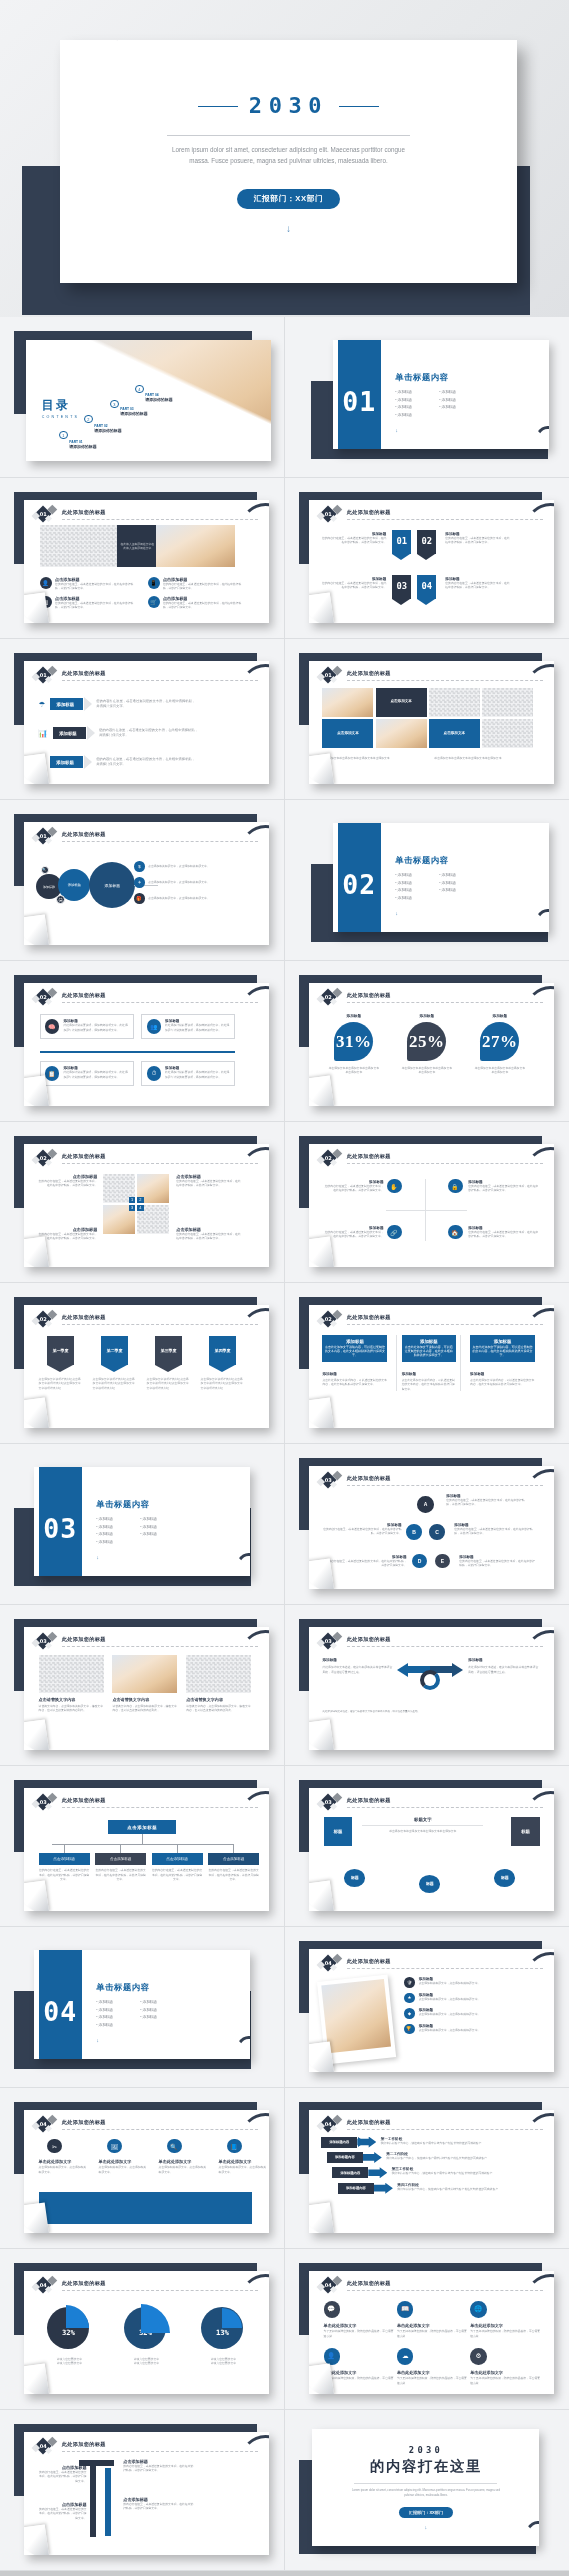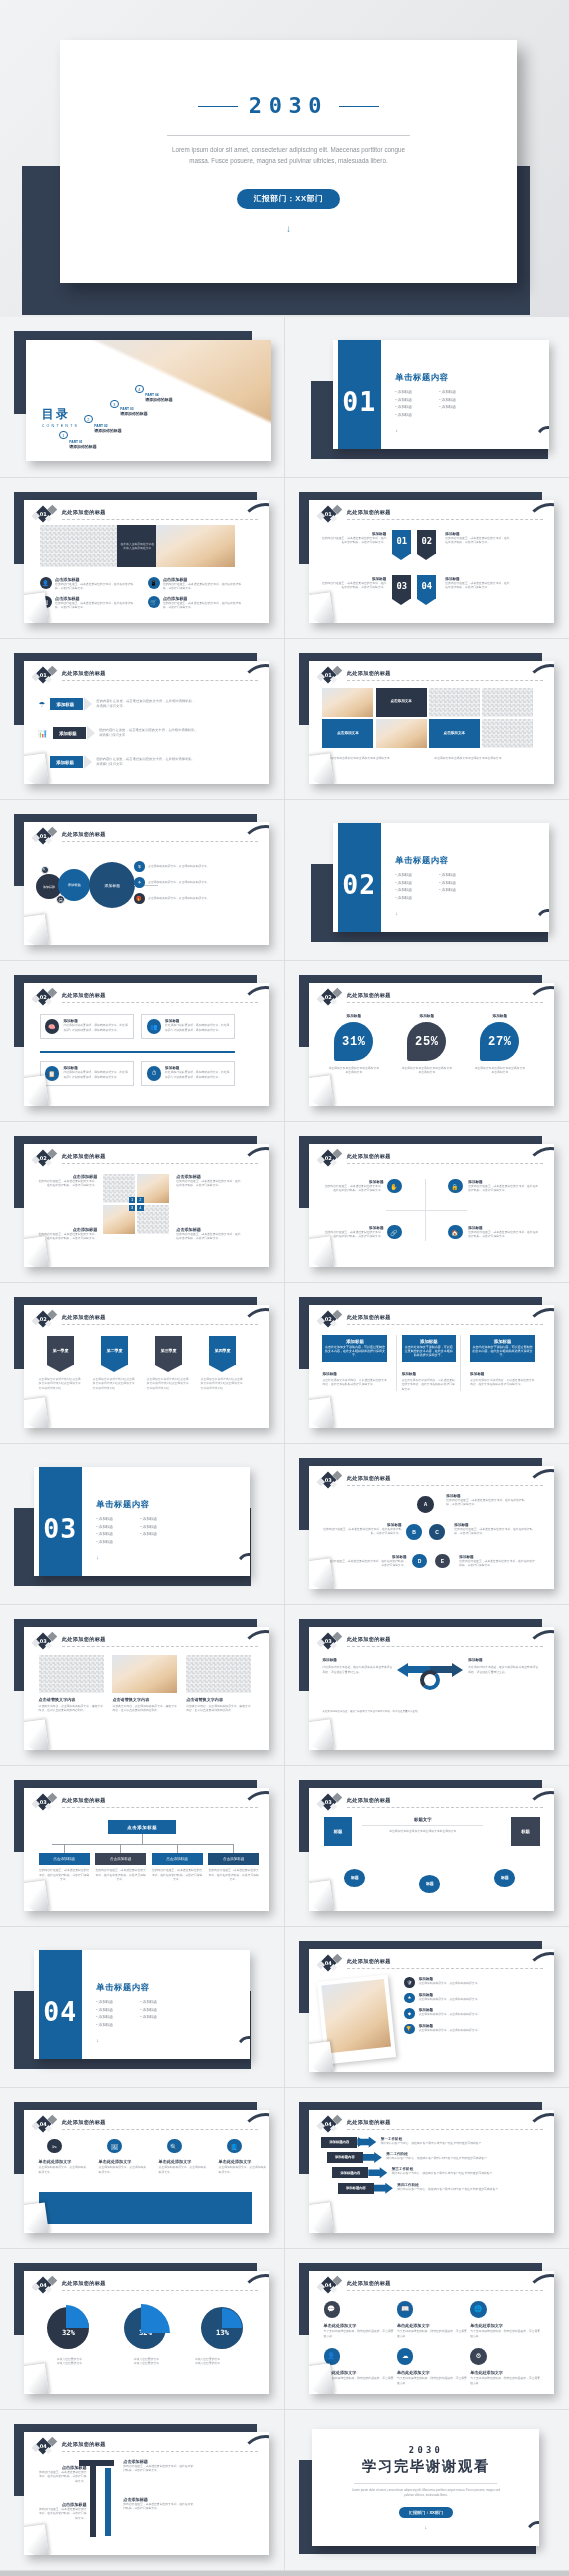--- a/index.html
+++ b/index.html
@@ -152,21 +152,21 @@
     content:""; position:absolute; left:0; bottom:-6px; border-left:9.4px solid transparent;
     border-right:9.4px solid transparent; border-top:6px solid currentColor;
   }
   .pennant{ position:relative; color:#fff; display:flex; align-items:center; justify-content:center;
     font-size:3.9px; font-weight:700; }
   .pennant::after{ content:""; position:absolute; left:0; bottom:-7.2px;
     border-left:13.2px solid transparent; border-right:13.2px solid transparent; border-top:7.2px solid currentColor; }
 
   .pie{ border-radius:50%; }
   .drop{ border-radius:50% 50% 50% 2.2px; display:flex; align-items:center; justify-content:center;
-    color:#fff; font-family:Liberation Mono, monospace; font-weight:700; font-size:12px; letter-spacing:0.6px;}
+    color:#fff; font-family:Liberation Serif, serif; font-weight:700; font-size:17px; letter-spacing:0.6px;}
 
   .footer{
     width:570px; height:40px; background:#c9cacc;
     display:flex; align-items:center; justify-content:center;
   }
 
   .arrowbox{ position:relative; background:#2b3648; color:#fff; font-size:3.3px; font-weight:700;
     display:flex; align-items:center; justify-content:center; }
   .arrowtip{ position:absolute; right:-7.7px; top:0; width:0;height:0;
     border-top:5px solid transparent;border-bottom:5px solid transparent;border-left:7.7px solid #15629e;}
@@ -192,21 +192,21 @@
   </div>
 
   <div class="grid">
 
     <div class="cell">
       <div class="slide">
         <div class="plate" style="left:0;top:3.3px;width:238px;height:83px;"></div>
         <div class="sheet" style="left:12px;top:12px;width:245px;height:121px;">
           <div style="position:absolute;inset:0;" class="photo"></div>
           <div style="position:absolute;left:0;bottom:0;width:100%;height:100%;background:linear-gradient(205deg,rgba(255,255,255,0) 34%,#fff 36%);"></div>
-          <div style="position:absolute;left:15.5px;top:66px;">
+          <div style="position:absolute;left:15.5px;top:57px;">
             <div style="font-size:12px;font-weight:700;color:#15629e;letter-spacing:2.2px;font-family:'DejaVu Sans',sans-serif;">目录</div>
             <div style="font-size:3.6px;letter-spacing:2.2px;color:#15629e;margin-top:1.1px;">CONTENTS</div>
           </div>
           <div style="position:absolute;left:33px;top:91px;">
             <div class="circ" style="width:8.3px;height:8.3px;border:0.6px solid #15629e;color:#15629e;font-size:3.9px;">1</div>
           </div>
           <div style="position:absolute;left:43px;top:100px;">
               <div style="font-size:3.3px;color:#15629e;font-weight:700;">PART 01</div>
               <div style="font-size:3.9px;color:#2b3648;font-weight:700;">请添加你的标题</div>
             </div>
@@ -1211,21 +1211,21 @@
             <div style="width:57px;text-align:center;">
               <div style="position:relative;width:44px;height:44px;margin:0 auto;">
                 <div class="pie" style="width:42px;height:42px;background:#1f4e79;position:absolute;left:0;top:2.2px;display:flex;align-items:center;justify-content:center;">
                   <span style="color:#fff;font-family:'DejaVu Sans Mono',monospace;font-size:7.2px;font-weight:700;margin-top:7.7px;">32%</span>
                 </div>
                 <div style="position:absolute;left:16.6px;top:-1.1px;width:29px;height:29px;background:#1b7fd4;border-radius:0 100% 0 0;"></div>
               </div>
               <div class="t-body" style="margin-top:7.7px;">请输入您想要的文字</div>
               <div class="t-body">请输入您想要的文字</div>
             </div>
-            <div style="width:57px;text-align:left;">
+            <div style="width:57px;text-align:center;">
               <div style="position:relative;width:44px;height:44px;margin:0 auto;">
                 <div class="pie" style="width:42px;height:42px;background:#1f4e79;position:absolute;left:0;top:2.2px;display:flex;align-items:center;justify-content:center;">
                   <span style="color:#fff;font-family:'DejaVu Sans Mono',monospace;font-size:7.2px;font-weight:700;margin-top:7.7px;">13%</span>
                 </div>
                 <div style="position:absolute;left:21px;top:3.3px;width:20px;height:20px;background:#1b7fd4;border-radius:0 100% 0 0;"></div>
               </div>
               <div class="t-body" style="margin-top:7.7px;">请输入您想要的文字</div>
               <div class="t-body">请输入您想要的文字</div>
             </div>
           </div>
@@ -1326,21 +1326,21 @@
     </div>
 
     <div class="cell">
       <div class="slide">
         <div class="plate" style="left:0;top:39px;width:237px;height:94px;"></div>
         <div class="sheet" style="left:13.2px;top:7.7px;width:227px;height:117px;">
           <div class="arc-grey" style="left:-11px;top:-10px;width:46px;height:46px;"></div>
           <div class="arc-dark" style="right:-16.6px;bottom:-25.4px;width:33px;height:50px;border-radius:44%;"></div>
           <div style="text-align:center;padding-top:16.6px;">
             <div style="font-family:'DejaVu Sans Mono',monospace;font-size:8.8px;letter-spacing:3.3px;color:#2b3648;font-weight:700;">2030</div>
-            <div style="font-size:14.3px;font-weight:700;color:#2b3648;letter-spacing:1.7px;margin-top:2.2px;font-family:'DejaVu Sans',sans-serif;">学习完毕谢谢观看</div>
+            <div style="font-size:14.3px;font-weight:700;color:#2b3648;letter-spacing:1.7px;margin-top:2.2px;font-family:'DejaVu Sans',sans-serif;">的内容打在这里</div>
             <div style="width:143px;height:0.6px;background:#d7dade;margin:6.6px auto 4.4px;"></div>
             <div style="width:155px;margin:0 auto;font-size:2.8px;color:#9197a0;line-height:1.8;">Lorem ipsum dolor sit amet, consectetuer adipiscing elit. Maecenas porttitor congue massa. Fusce posuere, magna sed pulvinar ultricies, malesuada libero.</div>
             <div style="display:inline-block;margin-top:8.8px;background:#15629e;color:#fff;font-size:4.1px;font-weight:700;padding:2.8px 10px;border-radius:6.6px;">汇报部门：XX部门</div>
             <div style="color:#5a8fbd;font-size:5.5px;margin-top:6.6px;">↓</div>
           </div>
         </div>
       </div>
     </div>
 
   </div>

